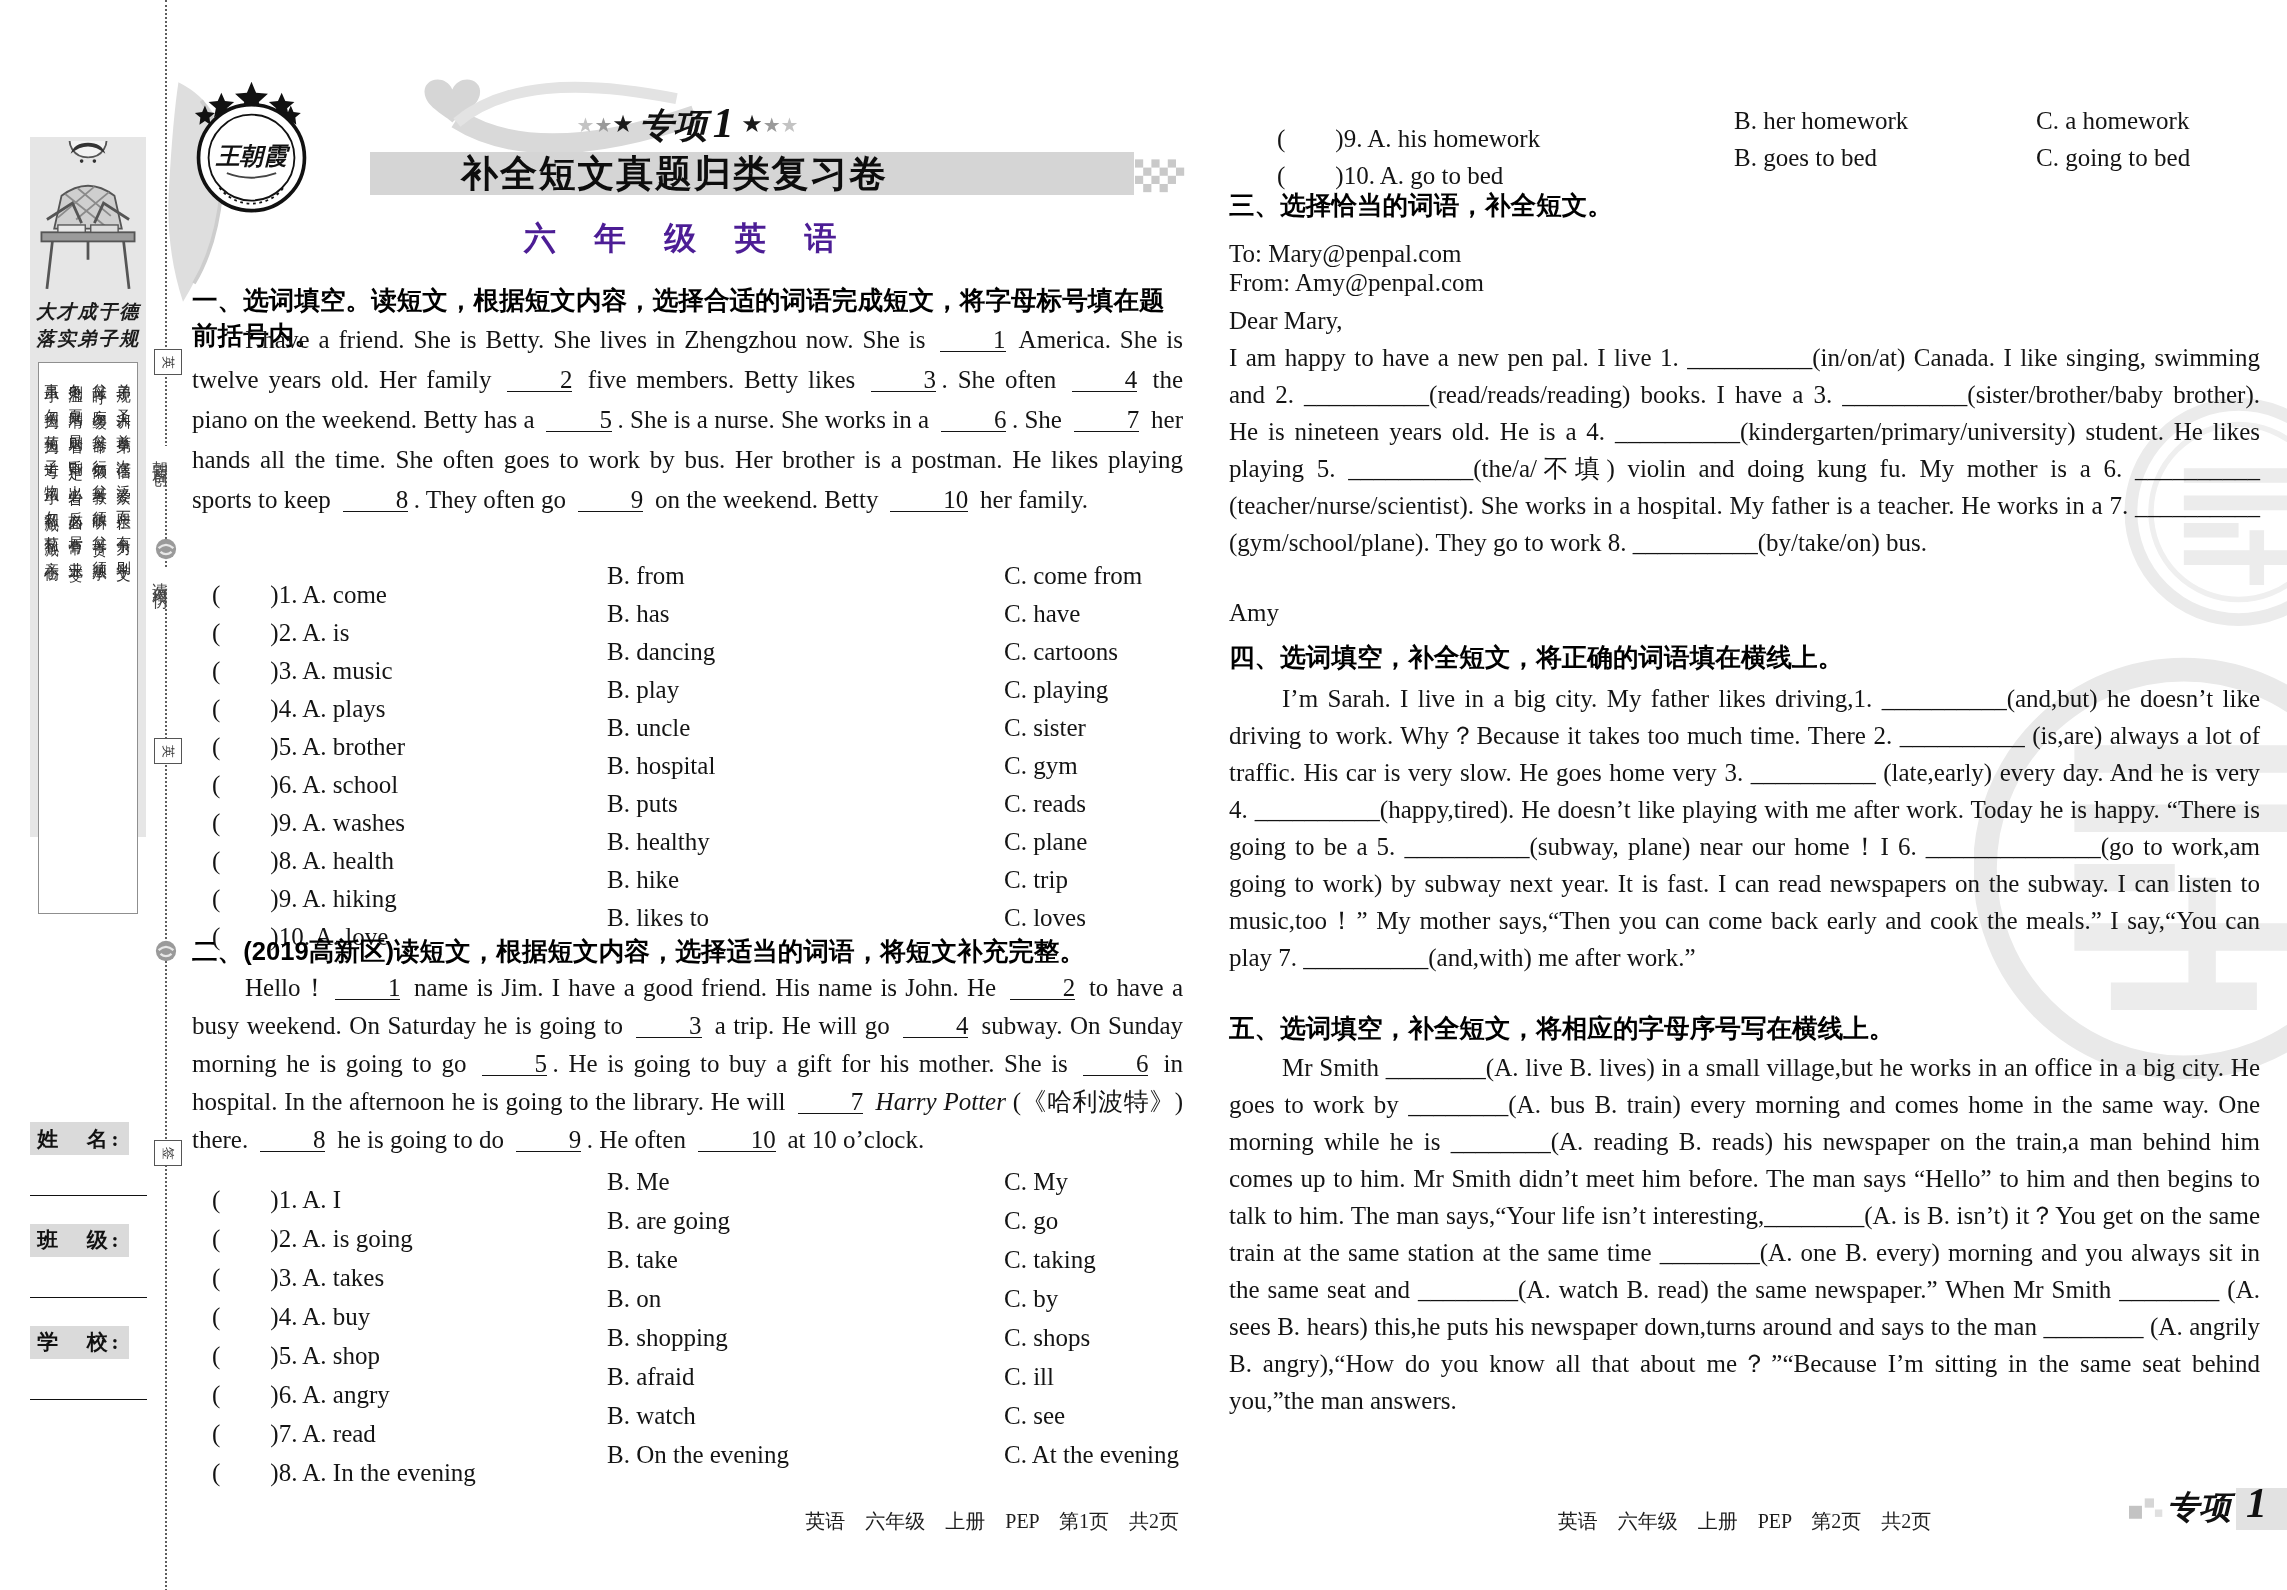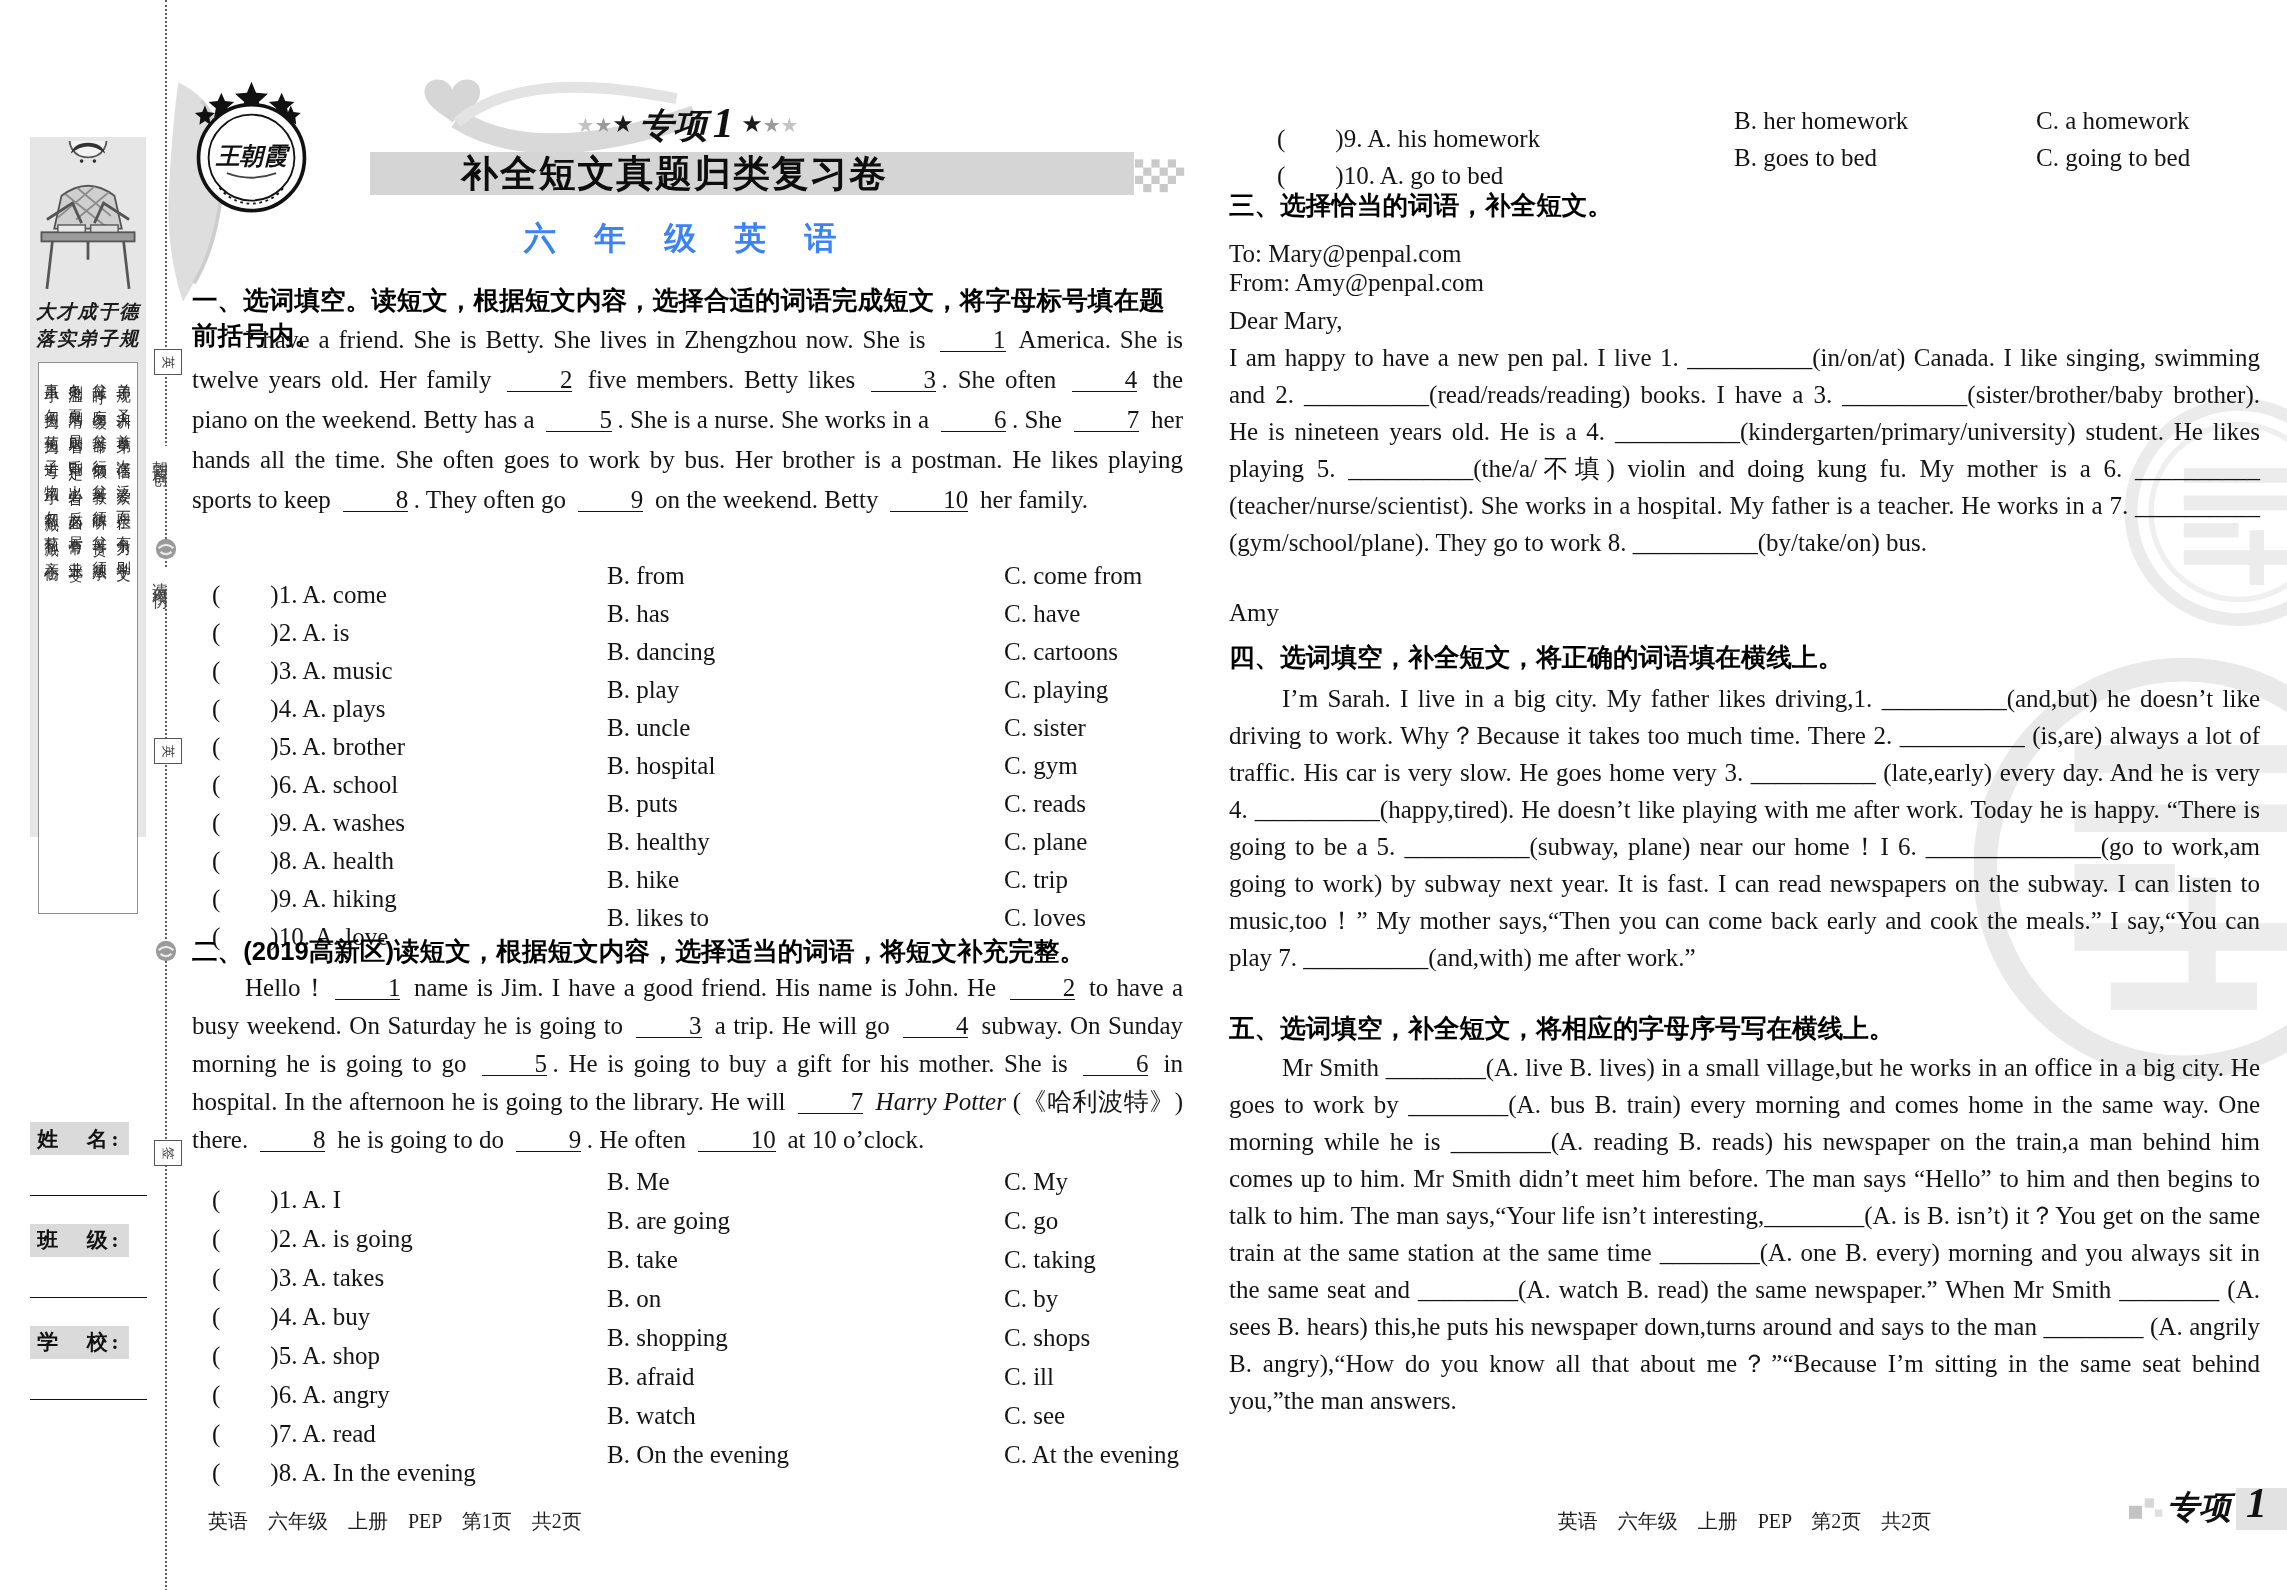--- a/index.html
+++ b/index.html
@@ -43,39 +43,39 @@
   .stars-line{position:absolute;left:0;top:99px;width:100%;text-align:center;z-index:1;white-space:nowrap;}
   .star{font-size:20px;vertical-align:5.5px;}
   .st-a{color:#c3c3c3;} .st-b{color:#9a9a9a;} .st-c{color:#1b1b1b;font-size:24px;}
   .series-word{font-family:"Liberation Serif",serif;font-style:italic;font-weight:bold;font-size:34px;color:#111;margin:0 5.5px;}
   .series-no{font-family:"Liberation Serif",serif;font-style:italic;font-weight:bold;font-size:42px;color:#111;margin-right:7.3px;}
   .banner{position:absolute;left:178px;top:152px;width:764px;height:43px;background:#d5d5d5;z-index:1;}
   .banner-title{height:43px;line-height:43px;text-align:center;padding-right:155px;
     font-family:"Liberation Sans",sans-serif;font-weight:bold;font-size:37px;color:#0d0d0d;letter-spacing:1.8px;}
   .checker{position:absolute;left:943px;top:152px;z-index:1;}
   .subtitle{position:absolute;left:0;top:217px;width:100%;text-align:center;
-    font-family:"Liberation Sans",sans-serif;font-weight:bold;font-size:32px;letter-spacing:14.6px;color:#3b82f6;}
+    font-family:"Liberation Sans",sans-serif;font-weight:bold;font-size:32px;letter-spacing:14.6px;color:#4c1d95;}
   
   .sec-heading{position:absolute;left:0;width:100%;
     font-family:"Liberation Sans",sans-serif;font-weight:bold;font-size:25.6px;color:#000;}
   .passage{position:absolute;left:0;width:100%;font-size:25px;text-align:justify;color:#141414;}
   .indent{text-indent:53px;}
   .lh44{line-height:40px;} .lh42{line-height:38px;} .lh41{line-height:37px;} .lh40{line-height:37px;}
   .blank{display:inline-block;min-width:49px;text-align:center;border-bottom:1.8px solid #141414;
     line-height:22px;margin:0 5.5px;}
   .opt-rows{position:absolute;left:0;width:100%;}
   .opt-row{display:flex;height:38px;padding-left:20px;font-size:25px;align-items:center;}
   .opt-rows-right .opt-row{height:37px;padding-left:48px;}
   .cell-a{width:395px;margin-top:36px;} .cell-b{width:397px;} .cell-c{flex:1;}
   .opt-rows-right .cell-a{width:457px;} .opt-rows-right .cell-b{width:302px;}
   .letter-line{position:absolute;left:0;font-size:25px;line-height:37px;}
   .sig{position:absolute;left:0;font-size:25px;}
   
   .footer{position:absolute;top:1508px;font-size:20px;color:#1d1d1d;z-index:4;}
-  .footer-left{left:208px;width:991px;text-align:left;}
+  .footer-left{left:188px;width:991px;text-align:right;}
   .footer-right{left:1229px;width:1031px;text-align:center;}
   .corner-tab{position:absolute;left:2129px;top:1484px;width:158px;height:48px;z-index:5;}
   .corner-bg{position:absolute;right:0;top:3.7px;width:51px;height:42px;background:#e2e2e2;}
   .corner-sq{position:absolute;left:0;top:7.3px;}
   .corner-series{position:absolute;left:38px;top:1.8px;font-family:"Liberation Sans",sans-serif;
     font-weight:bold;font-style:italic;font-size:32px;color:#111;}
   .corner-no{position:absolute;left:117px;top:-5.5px;font-family:"Liberation Serif",serif;
     font-weight:bold;font-style:italic;font-size:42px;color:#111;}
   
   .wm{position:absolute;z-index:0;}

